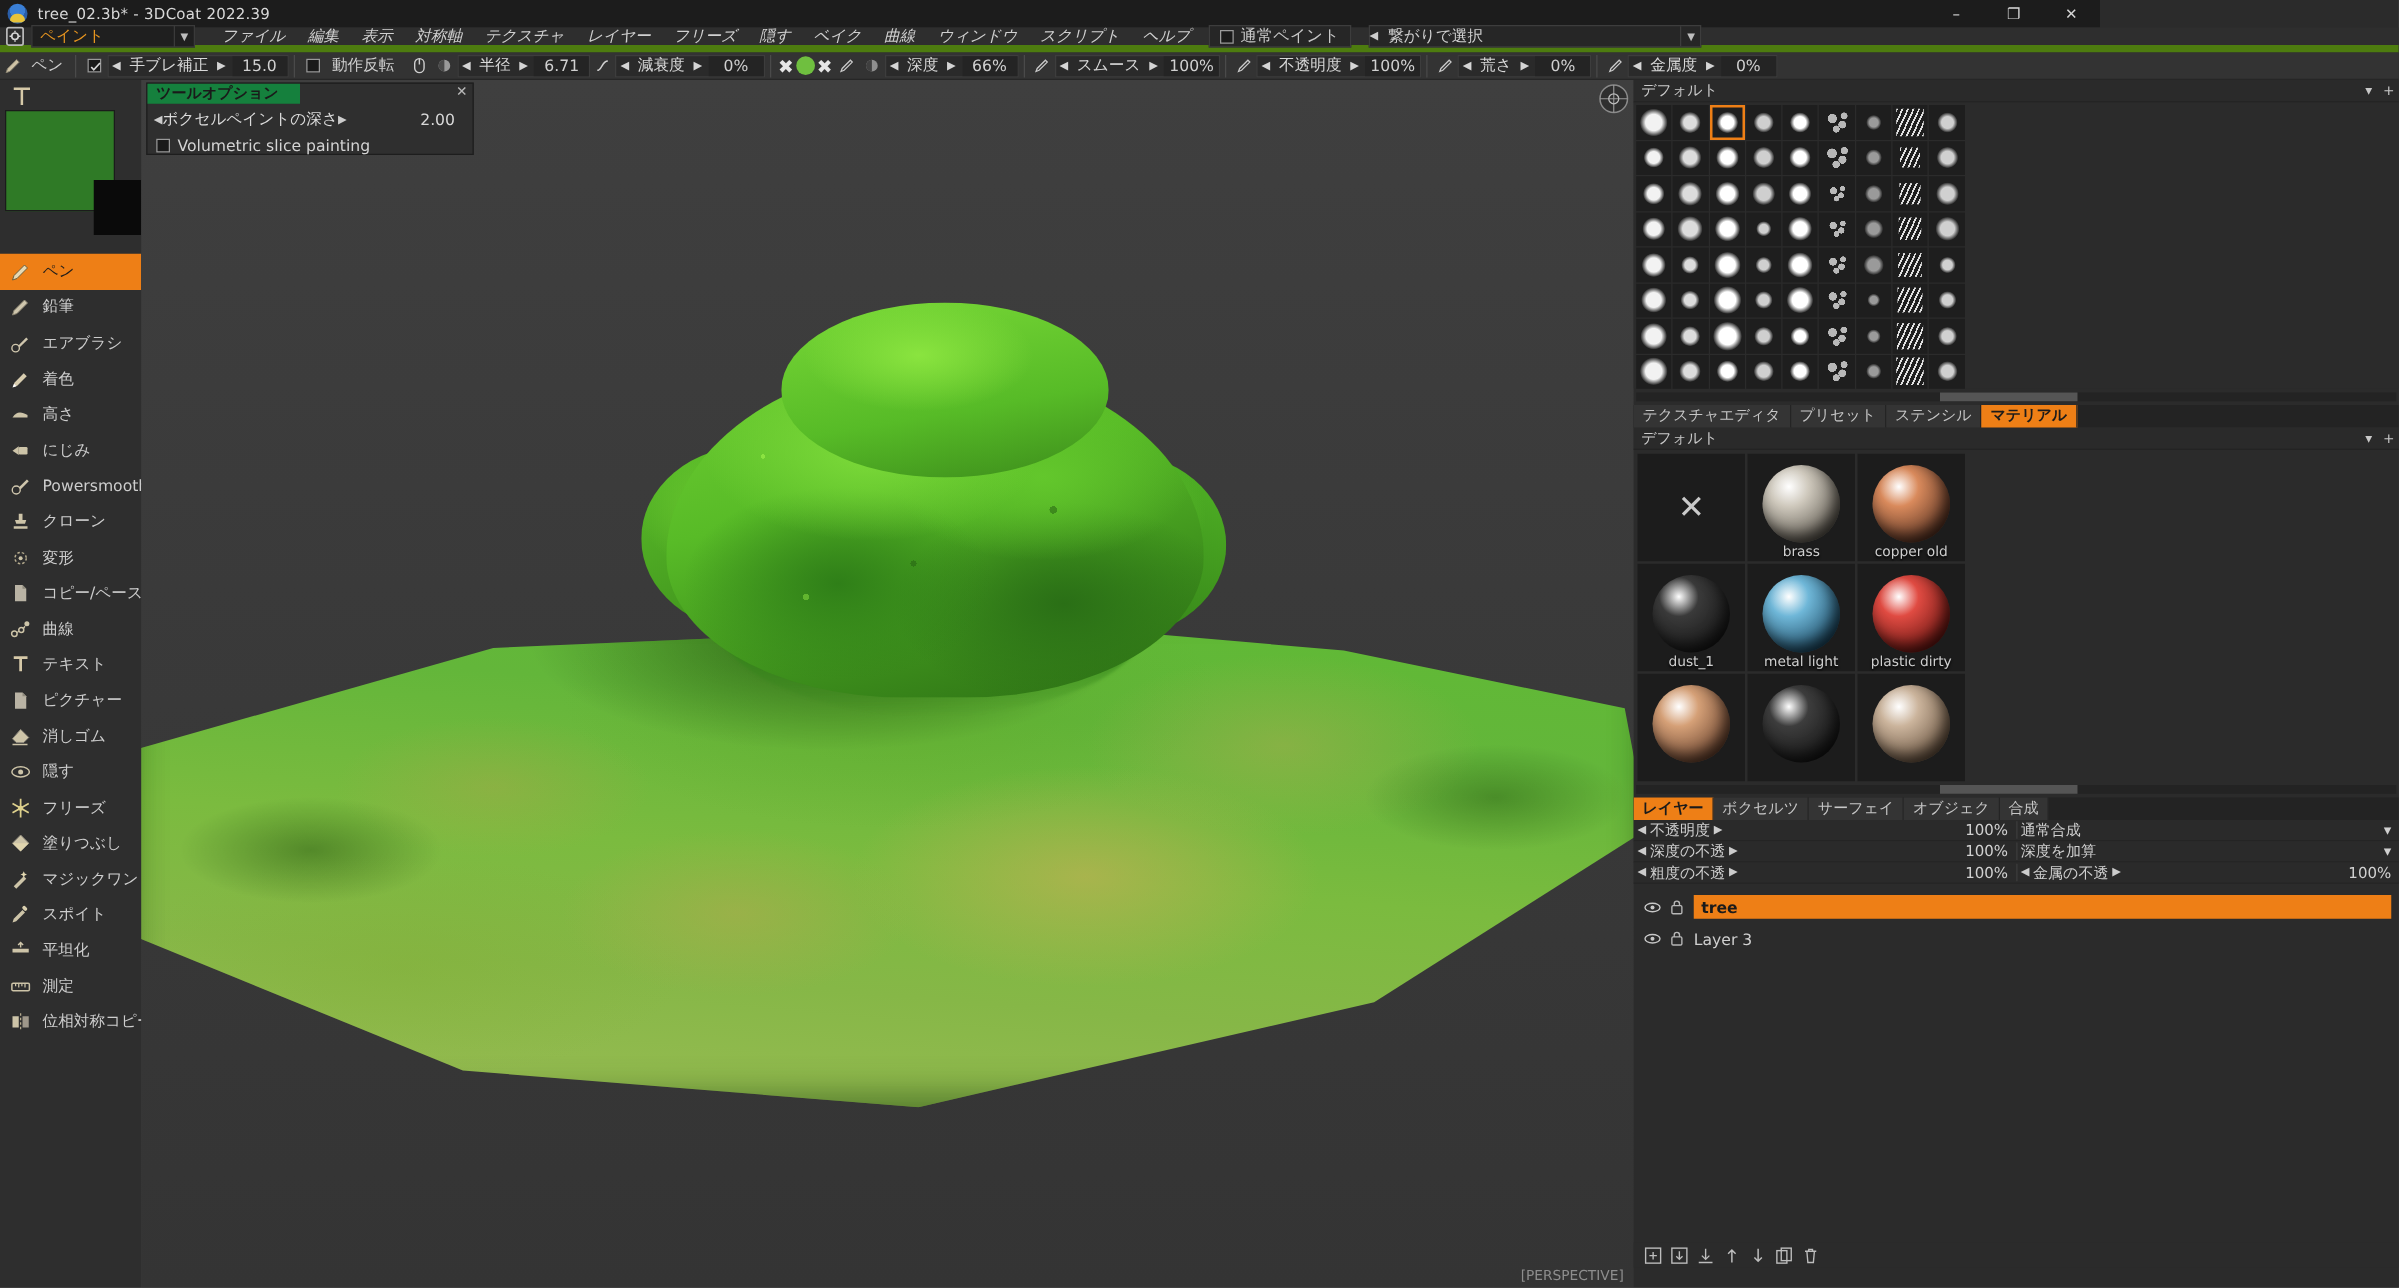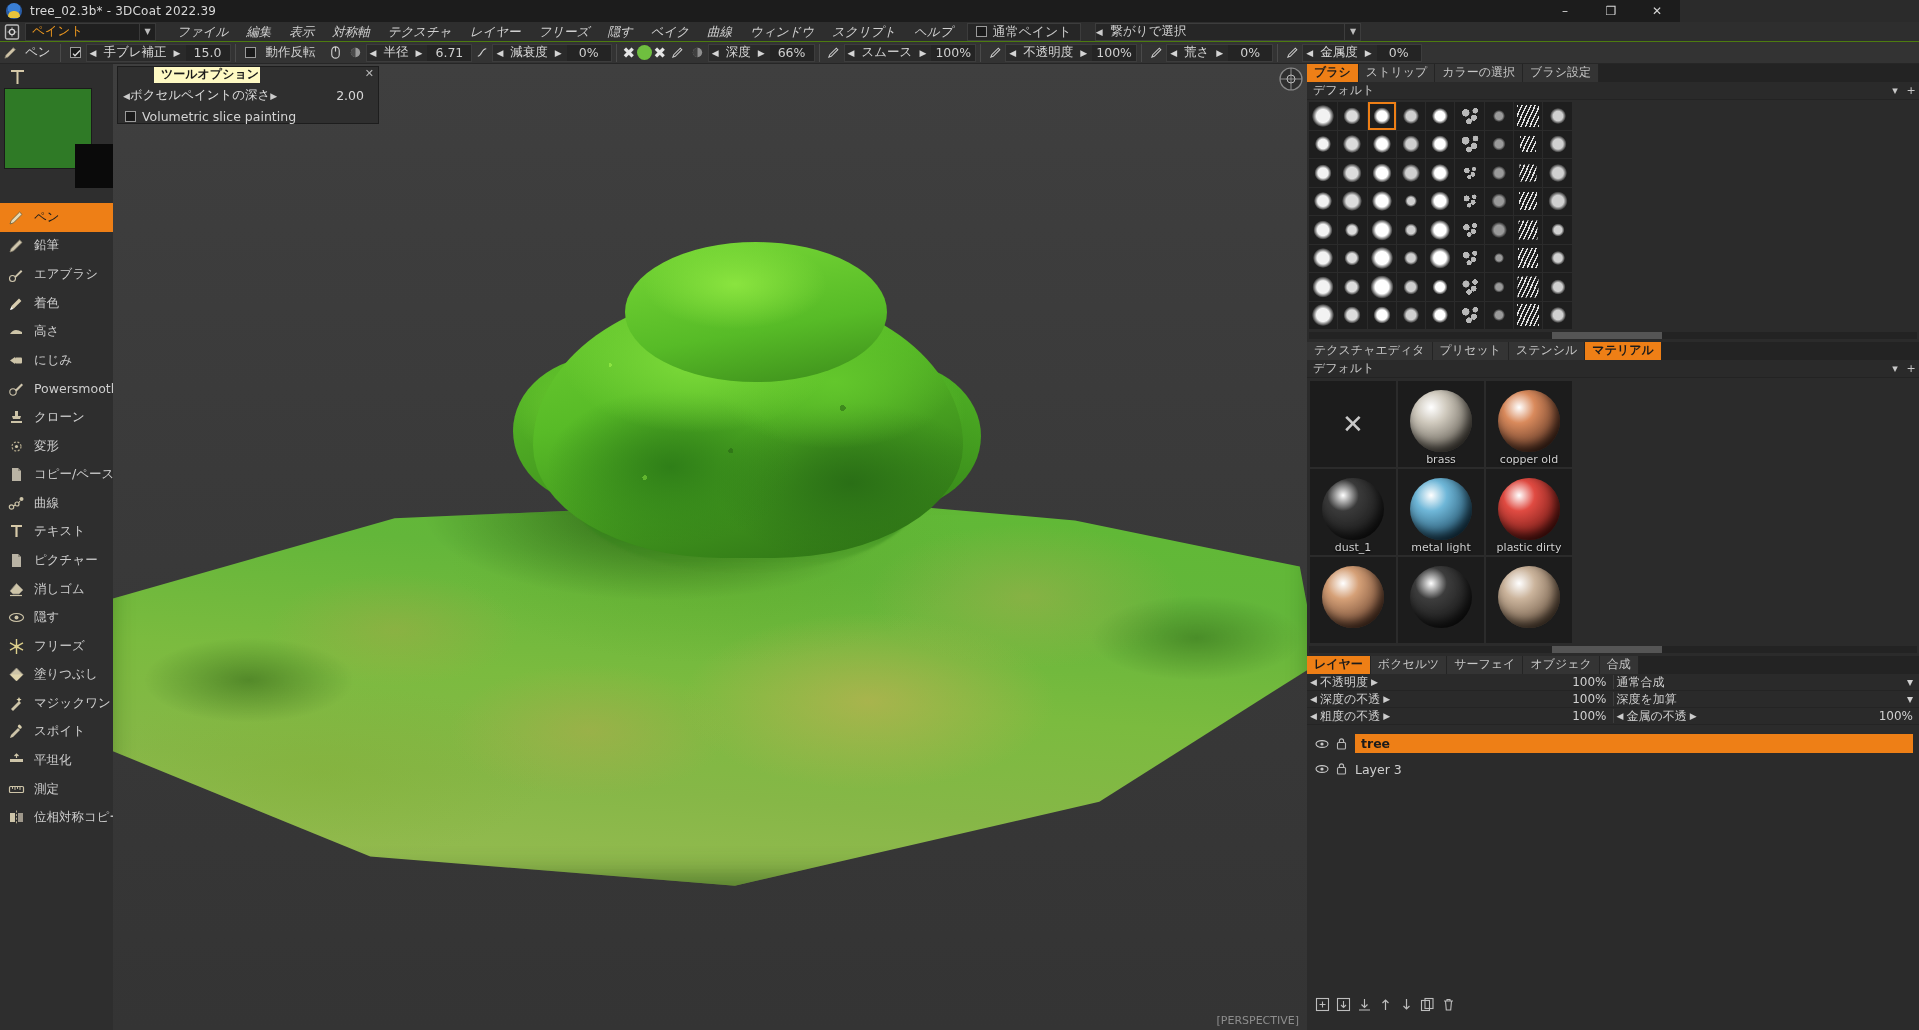--- a/index.html
+++ b/index.html
@@ -32,21 +32,21 @@
   .win-btns { position:absolute; right:0; top:0; height:22px; display:flex; }
   .win-btn {
     width:46px; height:22px; display:flex; align-items:center; justify-content:center;
     color:#d6d6d6; font-size:12px;
   }
 
   
   .menubar {
     position:absolute; left:0; top:22px; width:1919px; height:20px;
     background:#2e2e2e; display:flex; align-items:center;
-    border-bottom:1px solid #4d7c0f;
+    border-bottom:6px solid #4d7c0f;
   }
   .mode-icon {
     width:18px; height:18px; margin-left:3px; margin-right:4px; flex:none;
     display:flex; align-items:center; justify-content:center;
   }
   .mode-icon svg { width:16px; height:16px; }
   .mode-combo {
     width:115px; height:18px; background:#1f1f1f; border:1px solid #3a3a3a;
     display:flex; align-items:center; padding-left:6px; color:#e8951f; font-size:12.5px;
   }
@@ -109,22 +109,22 @@
     width:15px; height:15px; border-radius:50%; flex:none;
   }
 
   
   .tooloptions {
     position:absolute; left:117px; top:66px; width:262px; height:58px;
     background:#2f2f2f; border:1px solid #1d1d1d; z-index:30;
   }
   .to-header { display:flex; align-items:flex-start; height:16px; }
   .to-title {
-    background:#fef9c3; color:#1a1a1a; font-size:12px; font-weight:bold;
-    padding:1px 1px 2px 7px; line-height:13px;margin-left:36px;
+    background:#15803d; color:#1a1a1a; font-size:12px; font-weight:bold;
+    padding:1px 17px 2px 7px; line-height:13px;
   }
   .to-close {
     position:absolute; right:4px; top:1px; color:#b8b8b8; font-size:11px; line-height:11px;
   }
   .to-row {
     display:flex; align-items:center; height:19px; padding-left:5px; margin-top:3px;
   }
   .to-row .lab { font-size:12.5px; color:#dcdcdc; }
   .to-row .val {
     margin-left:auto; margin-right:14px; font-size:12.5px; color:#d8d8d8;
@@ -784,26 +784,20 @@
   <div class="nav-gizmo">
     <svg viewBox="0 0 26 26">
         <circle cx="13" cy="13" r="11" fill="#2f2f2f" stroke="#8a8a8a" stroke-width="1.2"></circle>
         <path d="M13 2v22M2 13h22" stroke="#9a9a9a" stroke-width=".9"></path>
         <circle cx="13" cy="13" r="4" fill="none" stroke="#bdbdbd" stroke-width="1"></circle>
       </svg>
   </div>
 
   <div class="rightpanel">
 
-    <div class="tabrow">
-      <div class="tab active">ブラシ</div>
-      <div class="tab">ストリップ</div>
-      <div class="tab">カラーの選択</div>
-      <div class="tab">ブラシ設定</div>
-    </div>
     <div class="presetrow">
       <span class="pname">デフォルト</span>
       <span class="spacer"></span>
       <span class="ic">▾</span>
       <span class="ic">+</span>
     </div>
     <div class="brushgrid" id="brush-grid">
         <div class="bcell">
           <div class="bdot" style="width: 22px; height: 22px; background: radial-gradient(circle, rgb(242, 242, 242) 0%, rgb(242, 242, 242) 42%, rgba(0, 0, 0, 0) 72%);"></div>
         </div>

